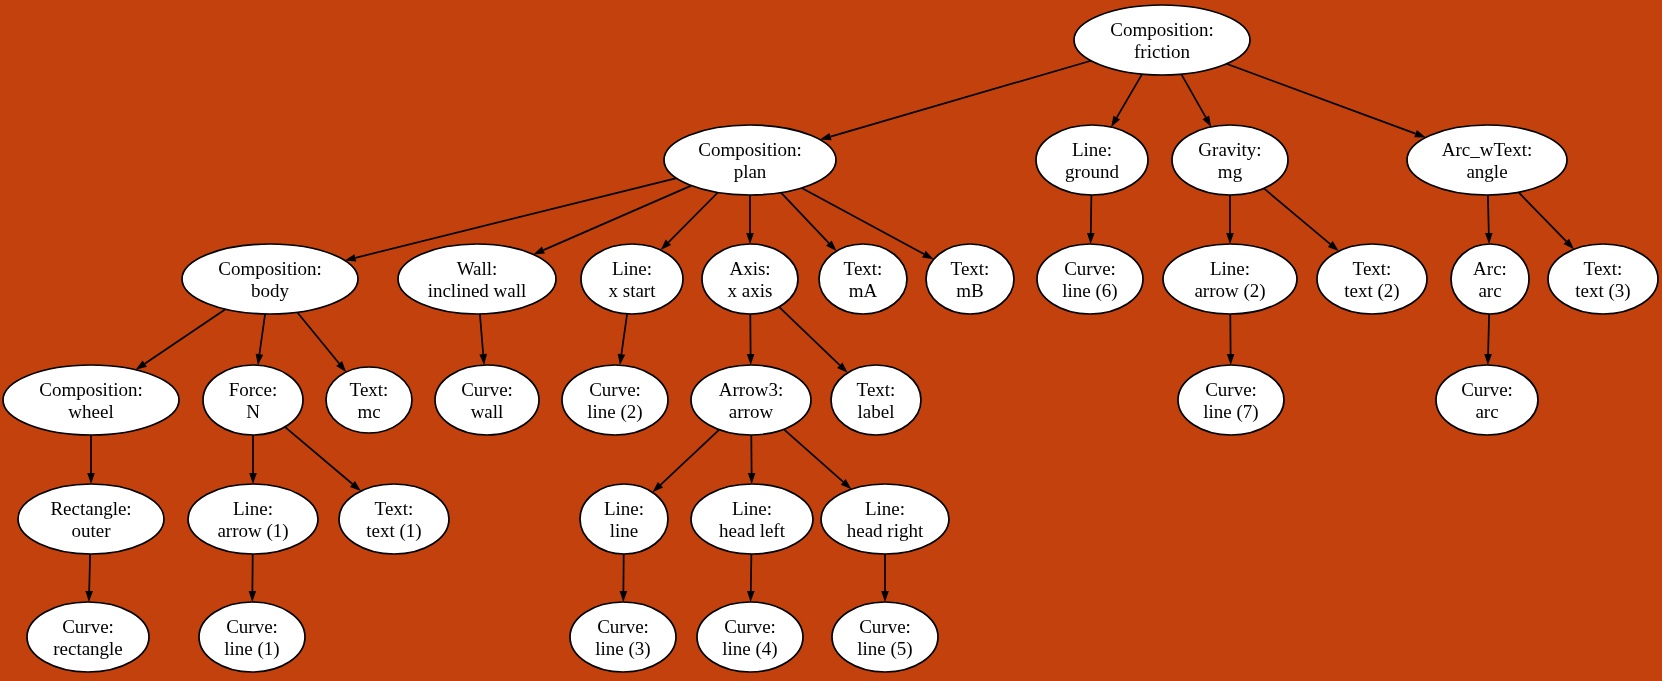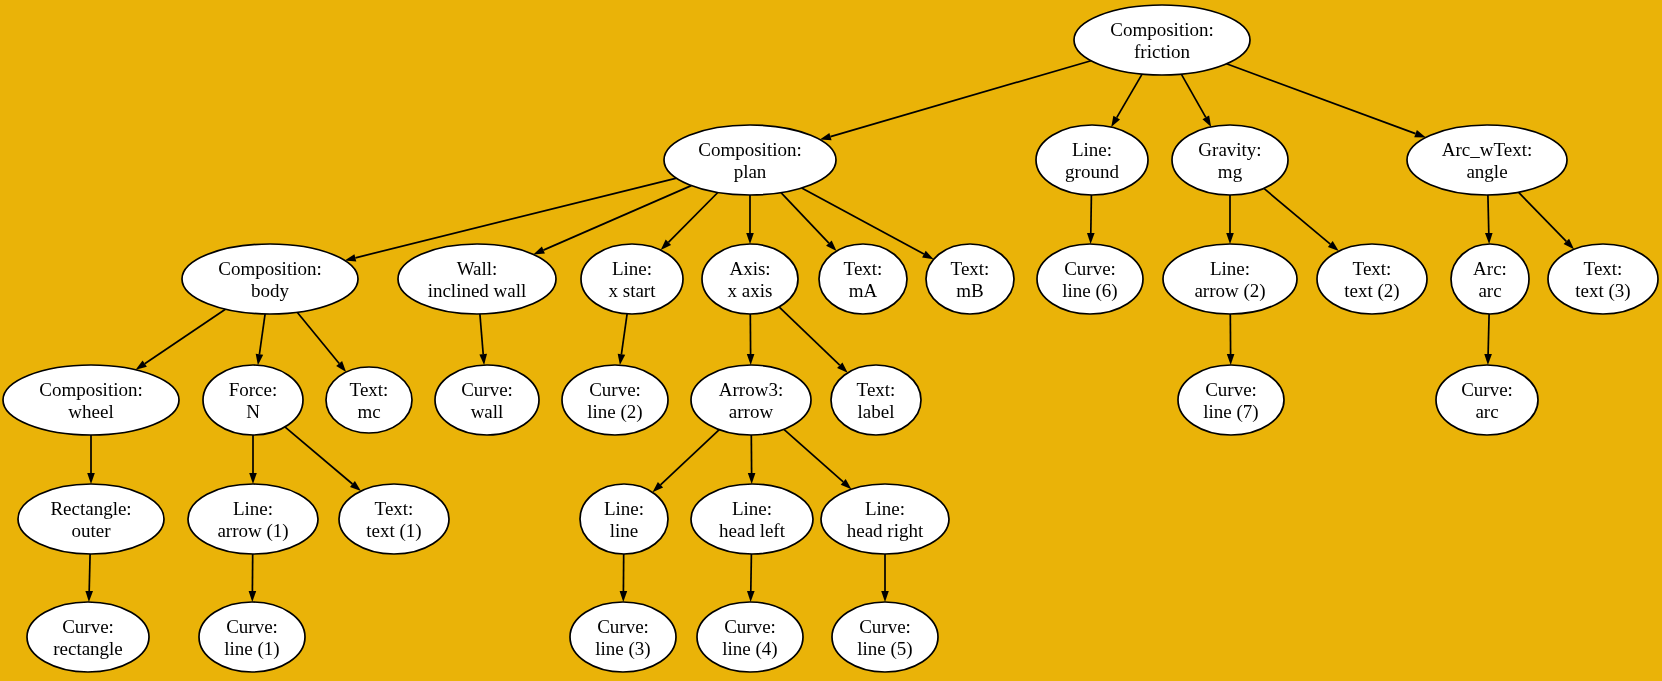--- a/index.html
+++ b/index.html
@@ -4,21 +4,21 @@
 <style>
   html, body {
     margin: 0;
     padding: 0;
     background: #ffffff;
   }
   .canvas {
     position: relative;
     width: 1662px;
     height: 681px;
-    background: #eab308;
+    background: #c2410c;
     overflow: hidden;
   }
   svg {
     display: block;
   }
   svg text {
     font-family: "Liberation Serif", "DejaVu Serif", serif;
     font-size: 19px;
     fill: #000000;
     text-anchor: middle;

